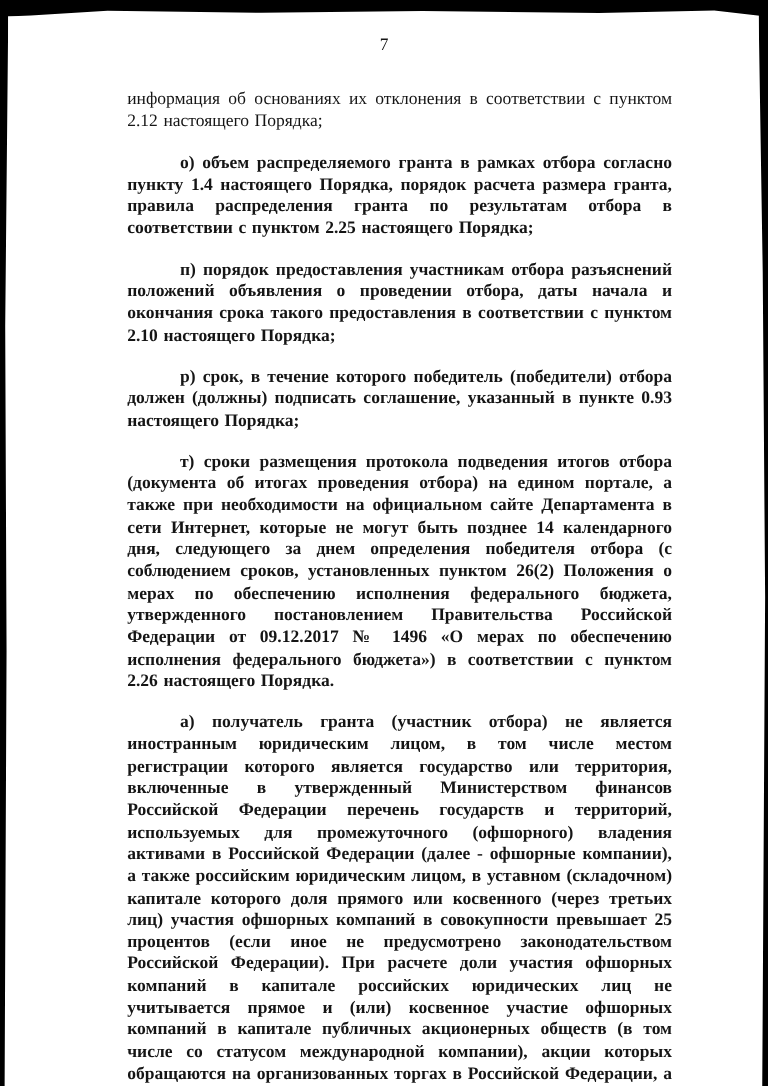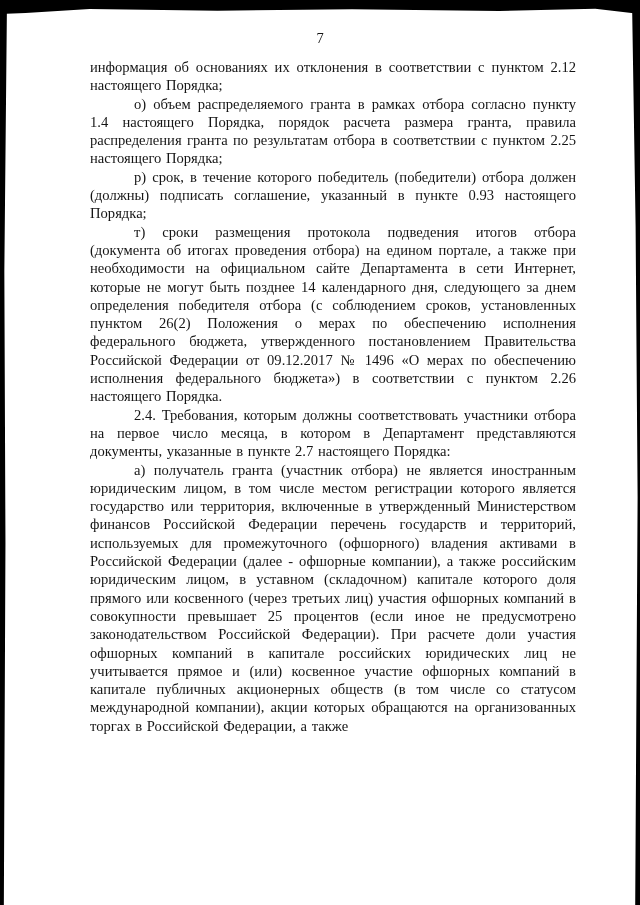--- a/index.html
+++ b/index.html
@@ -34,37 +34,37 @@
     font-size: 14.5px;
     z-index: 2;
   }
   .content {
     position: absolute;
     top: 58px; left: 90px;
     width: 486px;
     z-index: 2;
   }
   .content p {
-    margin: 0;
+    margin: 16px;
     font-size: 14.6px;
     line-height: 18.3px;
     text-align: justify;
     word-spacing: 1px;
   }
-  .content p.indent { text-indent: 44px; }
+  .content p.indent { text-indent: 44px; font-weight: bold; }
 </style>
 </head>
 <body>
 
 <div class="scan-edge edge-top"></div>
 <div class="scan-edge edge-left"></div>
 <div class="scan-edge edge-right"></div>
 
 <div class="page-number">7</div>
 
 <div class="content">
   <p>информация об основаниях их отклонения в соответствии с пунктом 2.12 настоящего Порядка;</p>
   <p class="indent">о) объем распределяемого гранта в рамках отбора согласно пункту 1.4 настоящего Порядка, порядок расчета размера гранта, правила распределения гранта по результатам отбора в соответствии с пунктом 2.25 настоящего Порядка;</p>
+  <p class="indent">п) порядок предоставления участникам отбора разъяснений положений объявления о проведении отбора, даты начала и окончания срока такого предоставления в соответствии с пунктом 2.10 настоящего Порядка;</p>
   <p class="indent">р) срок, в течение которого победитель (победители) отбора должен (должны) подписать соглашение, указанный в пункте 0.93 настоящего Порядка;</p>
   <p class="indent">т) сроки размещения протокола подведения итогов отбора (документа об итогах проведения отбора) на едином портале, а также при необходимости на официальном сайте Департамента в сети Интернет, которые не могут быть позднее 14 календарного дня, следующего за днем определения победителя отбора (с соблюдением сроков, установленных пунктом 26(2) Положения о мерах по обеспечению исполнения федерального бюджета, утвержденного постановлением Правительства Российской Федерации от 09.12.2017 № 1496 «О мерах по обеспечению исполнения федерального бюджета») в соответствии с пунктом 2.26 настоящего Порядка.</p>
-  <p class="indent">2.4. Требования, которым должны соответствовать участники отбора на первое число месяца, в котором в Департамент представляются документы, указанные в пункте 2.7 настоящего Порядка:</p>
   <p class="indent">а) получатель гранта (участник отбора) не является иностранным юридическим лицом, в том числе местом регистрации которого является государство или территория, включенные в утвержденный Министерством финансов Российской Федерации перечень государств и территорий, используемых для промежуточного (офшорного) владения активами в Российской Федерации (далее - офшорные компании), а также российским юридическим лицом, в уставном (складочном) капитале которого доля прямого или косвенного (через третьих лиц) участия офшорных компаний в совокупности превышает 25 процентов (если иное не предусмотрено законодательством Российской Федерации). При расчете доли участия офшорных компаний в капитале российских юридических лиц не учитывается прямое и (или) косвенное участие офшорных компаний в капитале публичных акционерных обществ (в том числе со статусом международной компании), акции которых обращаются на организованных торгах в Российской Федерации, а также</p>
 </div>
 
 </body></html>

